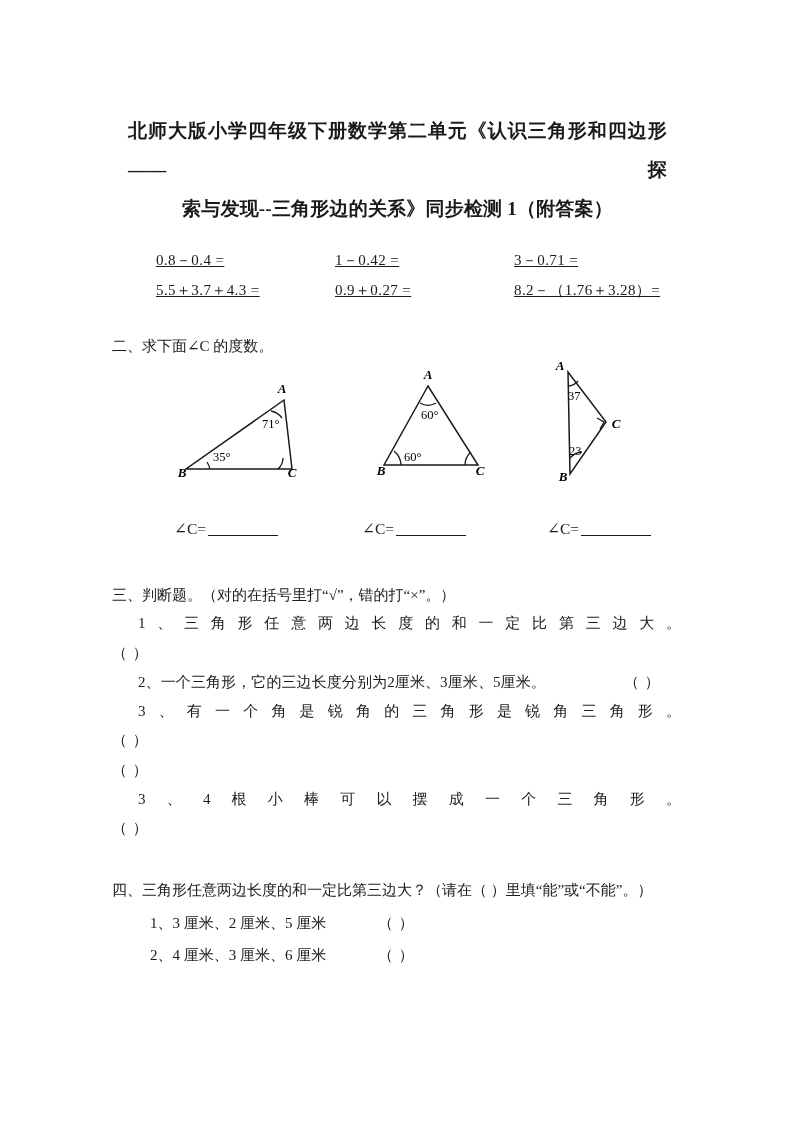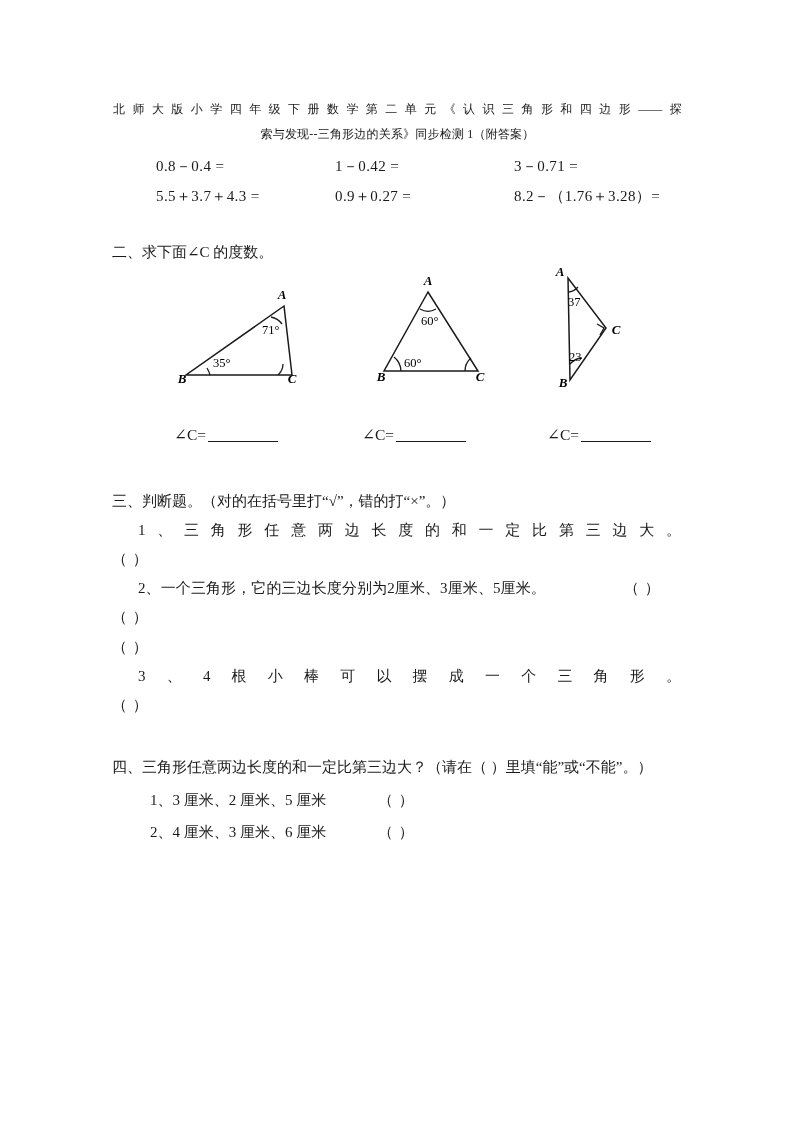--- a/index.html
+++ b/index.html
@@ -18,45 +18,45 @@
   .page {
     position: relative;
     width: 793px;
     height: 1122px;
     box-sizing: border-box;
     padding: 0 110px 0 112px;
   }
 
   
   .doc-title {
-    margin: 1px;
+    margin: 16px;
     padding-top: 96px;
-    font-size: 12px;
-    font-weight: normal;
+    font-size: 19px;
+    font-weight: bold;
     line-height: 2.05;
     text-align: justify;
     text-align-last: center;
     letter-spacing: 0.2px;
   }
   .doc-title .line1 { display: block; text-align: justify; text-align-last: justify; }
   .doc-title .line2 { display: block; }
 
   
   .sec-head {
     font-size: 15px;
     line-height: 1.55;
     margin: 0;
   }
   .sec-1 { margin-top: 24px; }
   .sec-2 { margin-top: 30px; }
   .sec-3 { margin-top: 34px; }
   .sec-4 { margin-top: 36px; }
 
   
-  .calc-block { margin-top: 5px; }
+  .calc-block { margin-top: 5px; text-decoration: underline; }
   .calc-row {
     display: flex;
     font-size: 15px;
     line-height: 2.0;
     padding-left: 44px;
   }
   .calc-cell {
     width: 179px;
     flex: 0 0 auto;
     white-space: nowrap;
@@ -215,20 +215,21 @@
     <div class="tf-item">
       <div class="tf-justified">1、三角形任意两边长度的和一定比第三边大。</div>
       <div class="tf-paren">（    ）</div>
     </div>
 
     <div class="tf-item tf-plain">
       <span>2、一个三角形，它的三边长度分别为2厘米、3厘米、5厘米。</span><span class="gap-wide"></span><span class="tf-tail-paren">（    ）</span>
     </div>
 
     <div class="tf-item">
+      <div class="tf-justified">3、有一个角是锐角的三角形是锐角三角形。</div>
       <div class="tf-paren">（    ）</div>
     </div>
 
     <div class="tf-item">
       <div class="tf-paren">（    ）</div>
     </div>
 
     <div class="tf-item">
       <div class="tf-justified">3、4根小棒可以摆成一个三角形。</div>
       <div class="tf-paren">（    ）</div>

